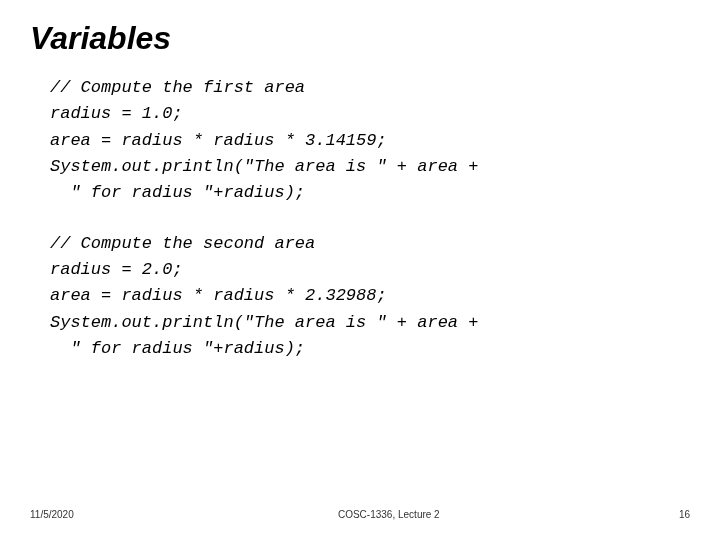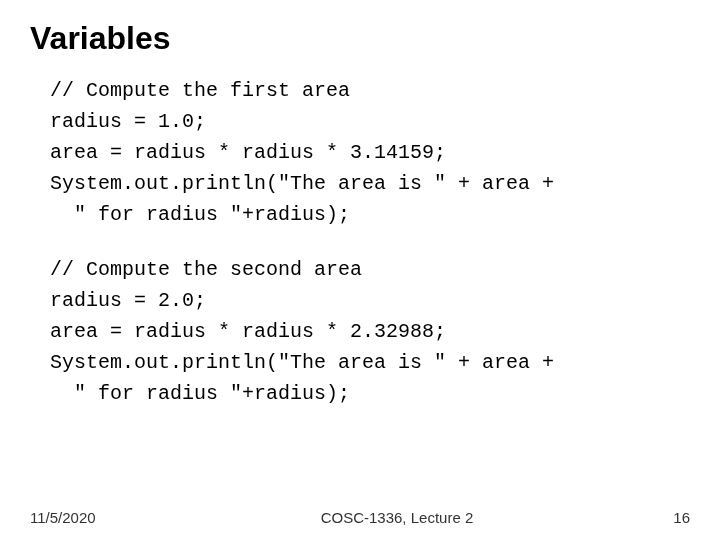--- a/index.html
+++ b/index.html
@@ -17,50 +17,51 @@
       position: relative;
     }
 
     .slide-container {
       width: 720px;
       height: 468px;
       background: #ffffff;
       padding: 20px 30px 20px 30px;
       display: flex;
       flex-direction: column;
+      font-style: italic;
     }
 
     .slide-title {
       font-size: 32px;
       font-weight: bold;
       color: #000000;
       margin-bottom: 18px;
       font-family: Arial, sans-serif;
     }
 
     .code-block {
       font-family: 'Courier New', Courier, monospace;
-      font-size: 20px;
+      font-size: 17px;
       color: #000000;
       line-height: 1.55;
       margin-left: 20px;
       margin-bottom: 24px;
       white-space: pre;
     }
 
     .footer {
       position: absolute;
-      bottom: 14px;
+      bottom: 20px;
       left: 0;
       right: 0;
       display: flex;
       justify-content: space-between;
       align-items: center;
       padding: 0 30px;
-      font-size: 15px;
+      font-size: 10px;
       color: #333333;
     }
 
     .footer-date {
       font-family: Arial, sans-serif;
     }
 
     .footer-course {
       font-family: Arial, sans-serif;
       margin-left: 25px;

